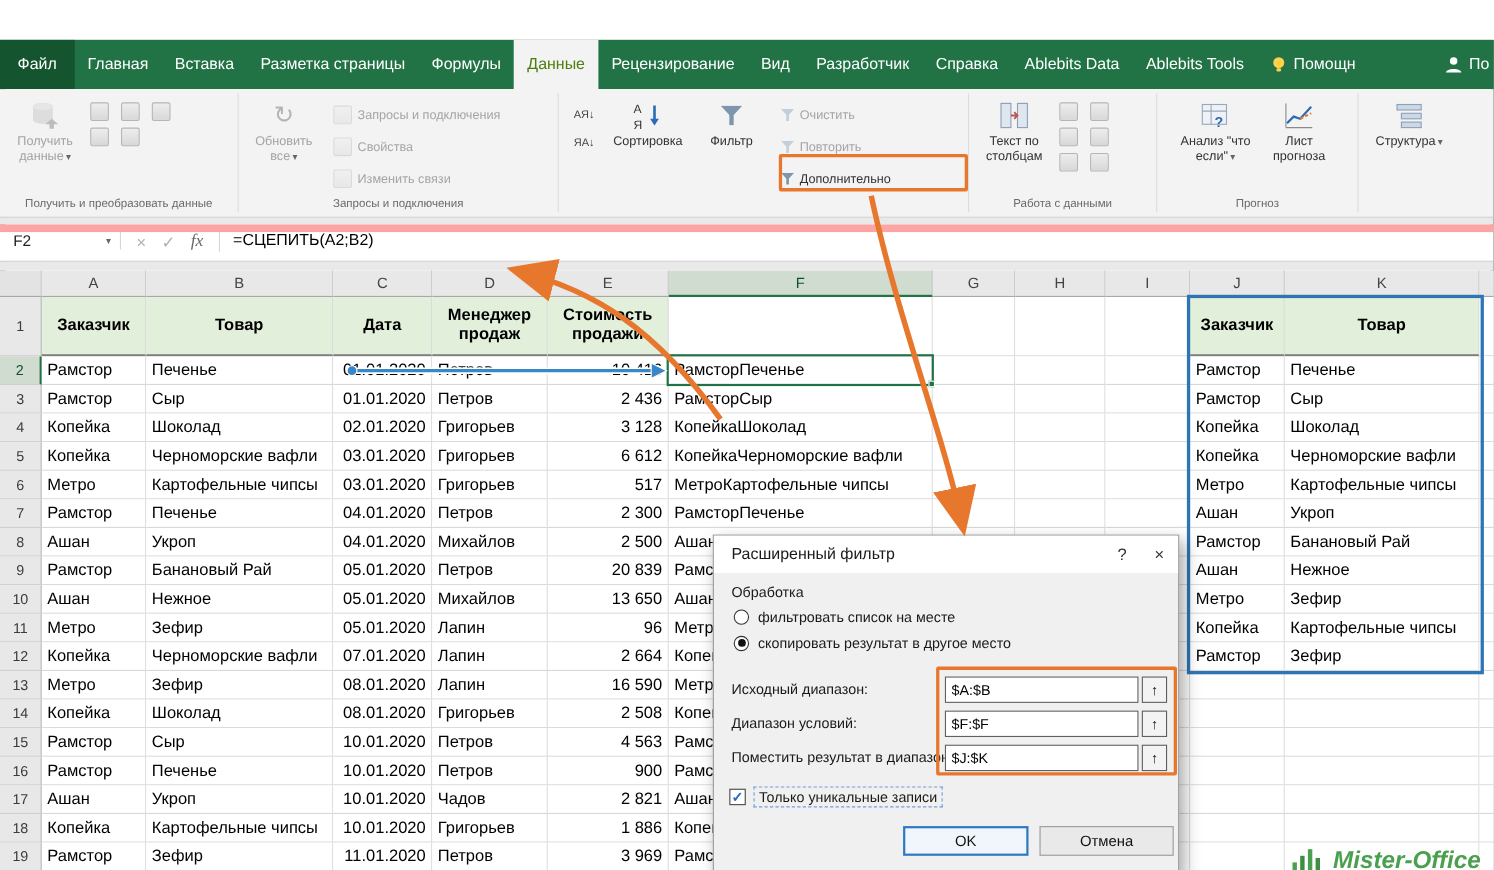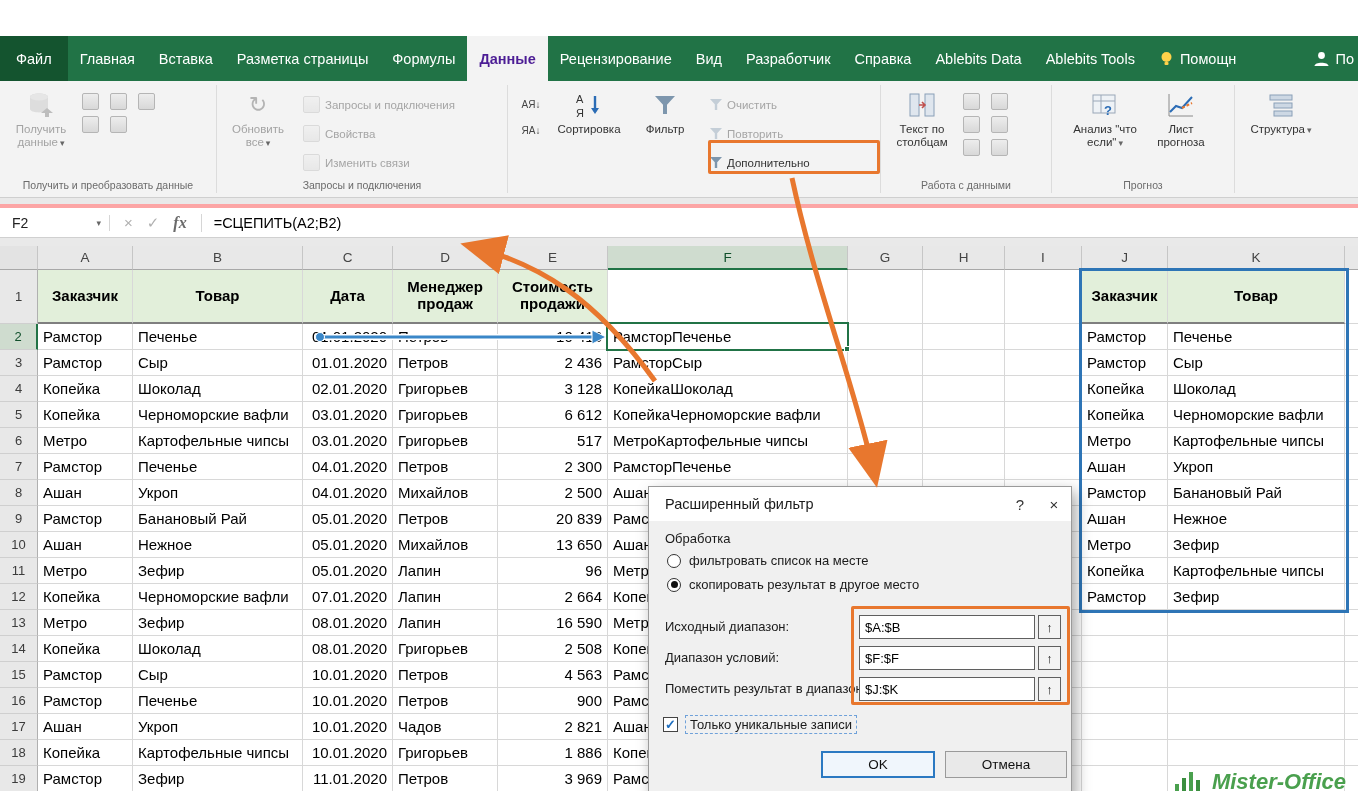--- a/index.html
+++ b/index.html
@@ -6,21 +6,21 @@
   html,body { width:1358px; height:791px; overflow:hidden; }
   body { font-family:"Liberation Sans", sans-serif; background:#fff; position:relative; }
   #app { position:absolute; inset:0; width:1358px; height:791px; overflow:hidden;
          box-shadow: inset 5px 0 0 #1c4e30, inset -3px 0 0 #1c4e30, inset 0 -4px 0 #1c4e30; margin-top: 36px; }
 
   
   .tabbar { position:absolute; left:0; top:0; width:1358px; height:45px; background:#217346;
             display:flex; align-items:stretch; color:#fff; overflow:hidden; }
   .tab { display:flex; align-items:center; padding:0 12px; font-size:14.5px; white-space:nowrap; cursor:default; }
   .tab.file { background:#14542f; padding:0 16px; }
-  .tab.active { background:#f3f3f3; color:#4c1d95; font-weight:700; }
+  .tab.active { background:#f3f3f3; color:#4d7c0f; font-weight:400; }
   .tab .bulb { margin-right:6px; display:inline-flex; }
   .tab-spacer { flex:1; }
   .account { display:flex; align-items:center; gap:6px; padding:0 4px 0 10px; font-size:14.5px; }
 
   
   .ribbon { position:absolute; left:0; top:45px; width:1358px; height:117px; background:#f3f3f3;
             border-bottom:1px solid #cfcfcf; display:flex; align-items:stretch; }
   .rgroup { display:flex; flex-direction:column; }
   .rgc { flex:1; display:flex; align-items:flex-start; padding:4px 6px 0 6px; gap:6px; }
   .glabel { height:18px; text-align:center; font-size:10.5px; color:#6b6b6b; white-space:nowrap; padding:0 4px; }
@@ -42,26 +42,26 @@
             clip-path:polygon(0 0,100% 0,60% 48%,60% 100%,40% 100%,40% 48%); }
   .funnel.small { width:12px; height:11px; }
   .sortmini { width:34px; height:22px; border:1px solid transparent; display:flex; align-items:center; justify-content:center;
               font-size:10px; color:#444; letter-spacing:0; }
   .sortcol { display:flex; flex-direction:column; gap:4px; margin-top:8px; }
   .refico { font-size:22px; color:#2f7d4f; line-height:1; }
 
   
   .band { position:absolute; left:0; width:1358px; background:#e9e9e9; }
   .fbar { position:absolute; left:0; top:168px; width:1358px; height:34px; background:#fff;
-          border-top:4px solid #fca5a5; border-bottom:1px solid #d0d0d0; display:flex; align-items:center; }
+          border-top:7px solid #fca5a5; border-bottom:1px solid #d0d0d0; display:flex; align-items:flex-start; }
   .namebox { width:110px; display:flex; align-items:center; justify-content:space-between; padding:0 8px 0 12px;
              border-right:1px solid #d6d6d6; font-size:14px; color:#222; }
   .fbtns { display:flex; align-items:center; gap:14px; padding:0 14px; border-right:1px solid #d6d6d6; }
   .fbtn { font-size:15px; color:#b0b0b0; }
-  .fx { font-style:italic; font-family:"Liberation Serif", serif; font-weight:700; color:#6a6a6a; font-size:16px; }
+  .fx { font-style:italic; font-family:"Liberation Serif", serif; font-weight:400; color:#6a6a6a; font-size:16px; }
   .formula { display:flex; align-items:center; padding-left:12px; font-size:14.5px; color:#000; }
 
   
   #sheet { position:absolute; left:0; top:210px; width:1358px; height:581px; background:#fff;
            display:grid; }
   .ch { background:#e8e8e8; display:flex; align-items:center; justify-content:center; font-size:13.5px; color:#444;
         border-right:1px solid #c6c6c6; border-bottom:1px solid #a8a8a8; }
   .ch.corner { background:#e3e3e3; }
   .ch.selcol { background:#cfdccf; border-bottom:2px solid #217346; color:#11502c; }
   .num { background:#e8e8e8; display:flex; align-items:center; justify-content:center; font-size:13px; color:#3c3c3c;

